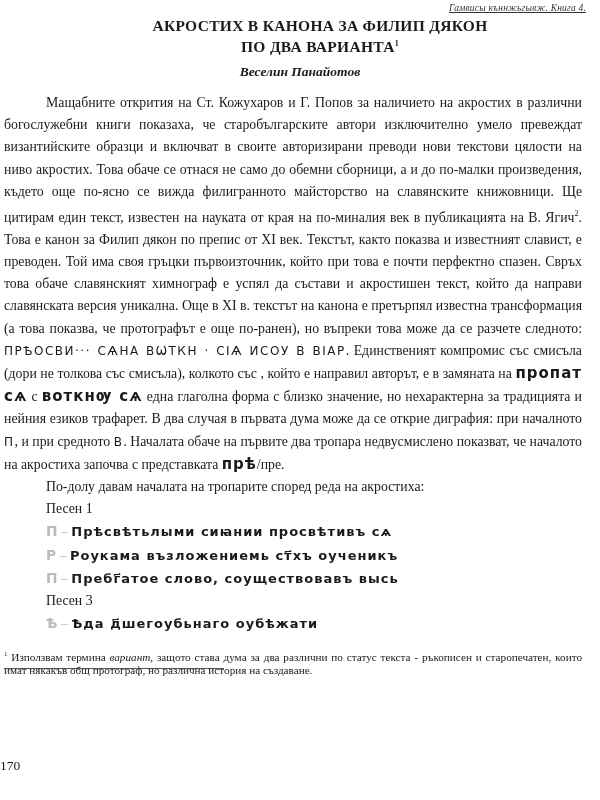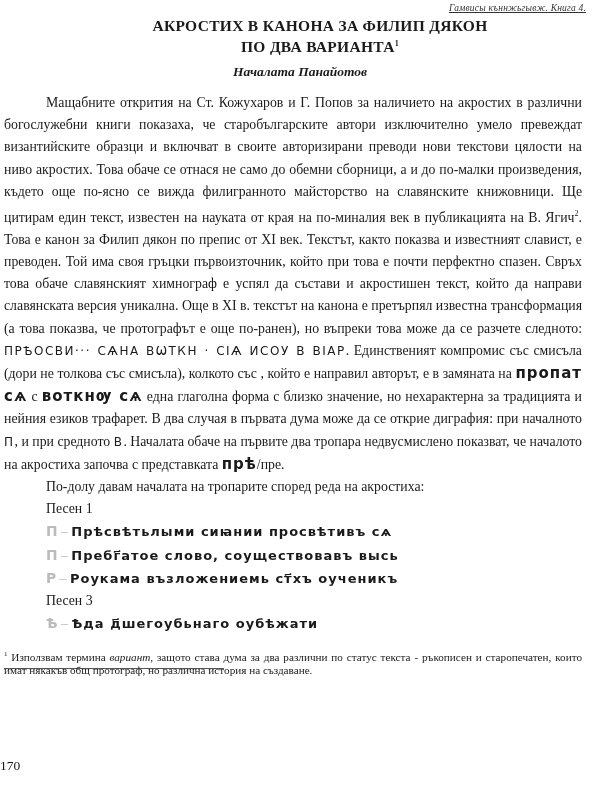--- a/index.html
+++ b/index.html
@@ -53,30 +53,30 @@
 <body>
 
 <div class="page">
   <div class="running-head">Гамвисы къннжьгывж. Книга 4.</div>
 
   <div class="title">
     <div>АКРОСТИХ В КАНОНА ЗА ФИЛИП ДЯКОН</div>
     <div><span>ПО ДВА ВАРИАНТА</span><sup>1</sup></div>
   </div>
 
-  <div class="author">Началата Панайотов</div>
+  <div class="author">Веселин Панайотов</div>
 
   <div class="body">
     <p><span>Мащабните открития на Ст. Кожухаров и Г. Попов за наличието на акростих в различни богослужебни книги показаха, че старобългарските автори изключително умело превеждат византийските образци и включват в своите авторизирани преводи нови текстови цялости на ниво акростих. Това обаче се отнася не само до обемни сборници, а и до по-малки произведения, където още по-ясно се вижда филигранното майсторство на славянските книжовници. Ще цитирам един текст, известен на науката от края на по-миналия век в публикацията на В. Ягич</span><sup>2</sup><span>. Това е канон за Филип дякон по препис от XI век. Текстът, както показва и известният славист, е преводен. Той има своя гръцки първоизточник, който при това е почти перфектно спазен. Свръх това обаче славянският химнограф е успял да състави и акростишен текст, който да направи славянската версия уникална. Още в XI в. текстът на канона е претърпял известна трансформация (а това показва, че протографът е още по-ранен), но въпреки това може да се разчете следното: </span><span class="slav-big">ПРѢОСВИ··· СѦНА ВѠТКН · СІѦ ИСОУ В ВІАР</span><span>. Единственият компромис със смисъла (дори не толкова със смисъла), колкото със , който е направил авторът, е в замяната на </span><span class="slav">пропат сѧ</span><span> с </span><span class="slav">воткнѹ сѧ</span><span> една глаголна форма с близко значение, но нехарактерна за традицията и нейния езиков трафарет. В два случая в първата дума може да се открие диграфия: при началното </span><span class="slav-big">П</span><span>, и при средното </span><span class="slav-big">В</span><span>. Началата обаче на първите два тропара недвусмислено показват, че началото на акростиха започва с представката </span><span class="slav">прѣ</span><span>/пре.</span></p>
     <p>По-долу давам началата на тропарите според реда на акростиха:</p>
 
     <p class="song-heading">Песен 1</p>
     <p class="acro-line"><span class="letter">П</span><span class="dash"> – </span><span class="text">Прѣсвѣтьлыми сиꙗнии просвѣтивъ сѧ</span></p>
+    <p class="acro-line"><span class="letter">Р</span><span class="dash"> – </span><span class="text">Роукама възложениемь ст҃хъ оученикъ</span></p>
     <p class="acro-line"><span class="letter">П</span><span class="dash"> – </span><span class="text">Пребг҃атое слово, соуществовавъ высь</span></p>
-    <p class="acro-line"><span class="letter">Р</span><span class="dash"> – </span><span class="text">Роукама възложениемь ст҃хъ оученикъ</span></p>
 
     <p class="song-heading">Песен 3</p>
     <p class="acro-line"><span class="letter">Ѣ</span><span class="dash"> – </span><span class="text">Ѣда д҃шегоубьнаго оубѣжати</span></p>
   </div>
 
   <div class="fn-rule"></div>
 
   <div class="footnotes">
     <p><sup>1</sup><span> Използвам термина </span><i>вариант</i><span>, защото става дума за два различни по статус текста - ръкописен и старопечатен, които имат някакъв общ протограф, но различна история на създаване.</span></p>
   </div>

